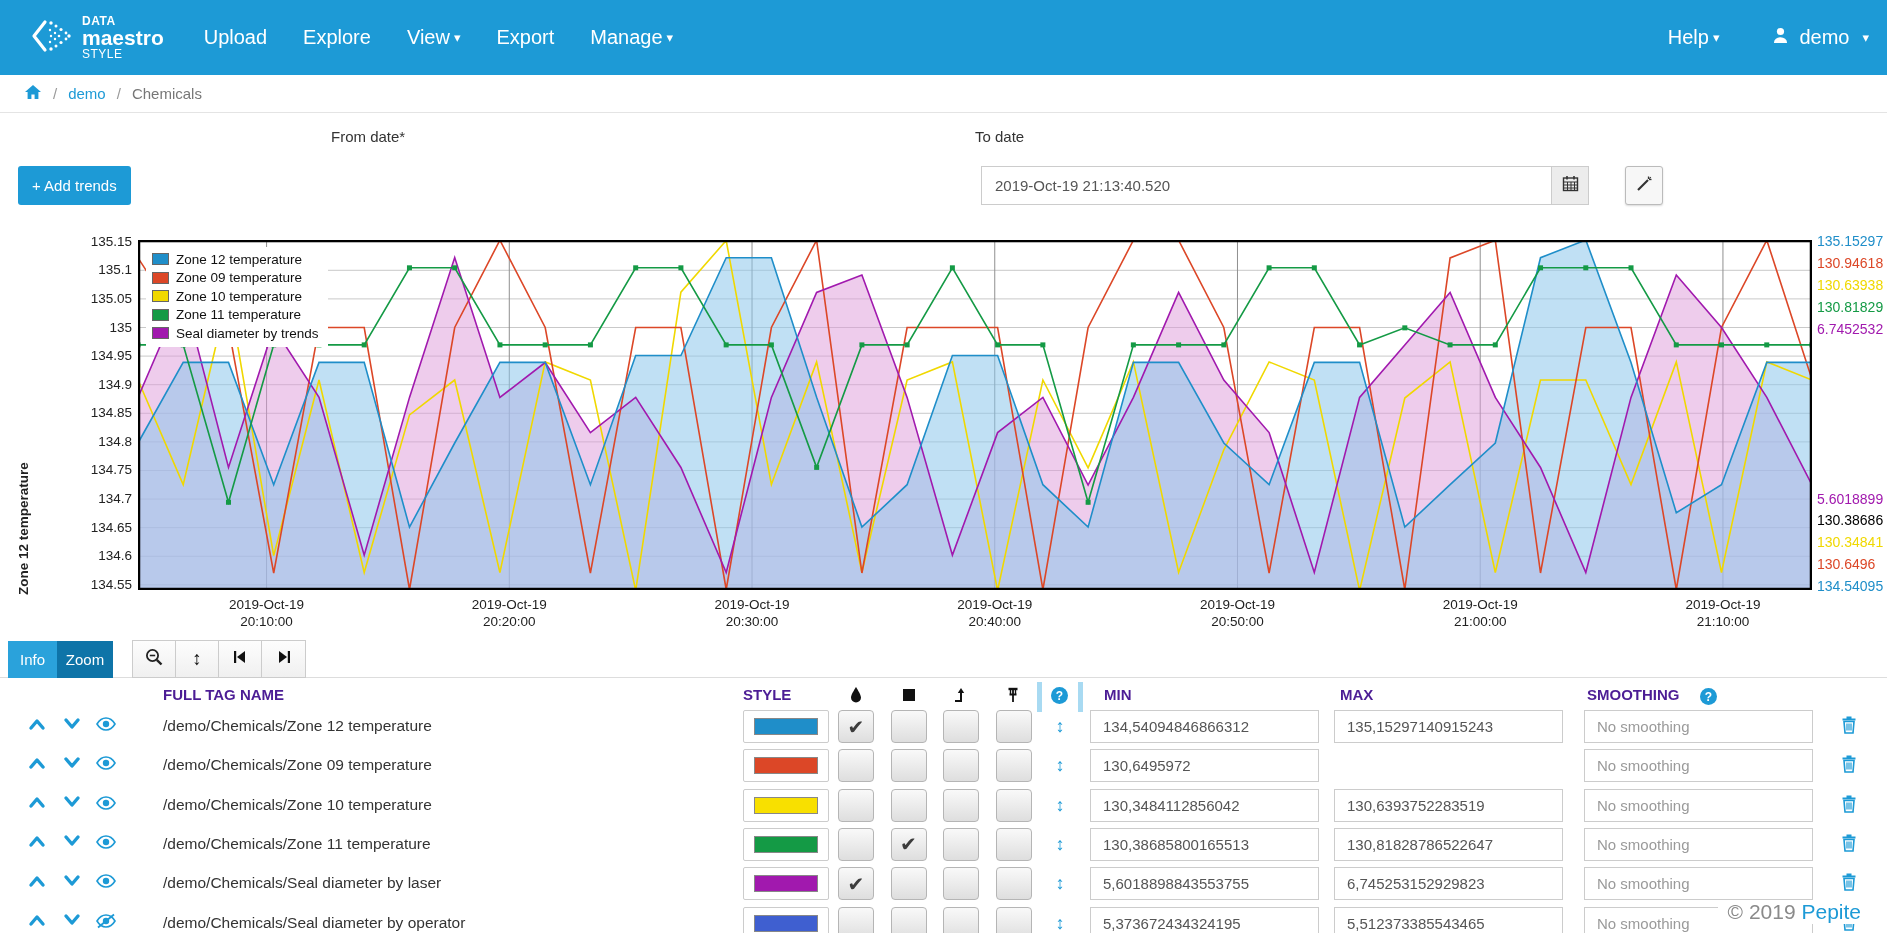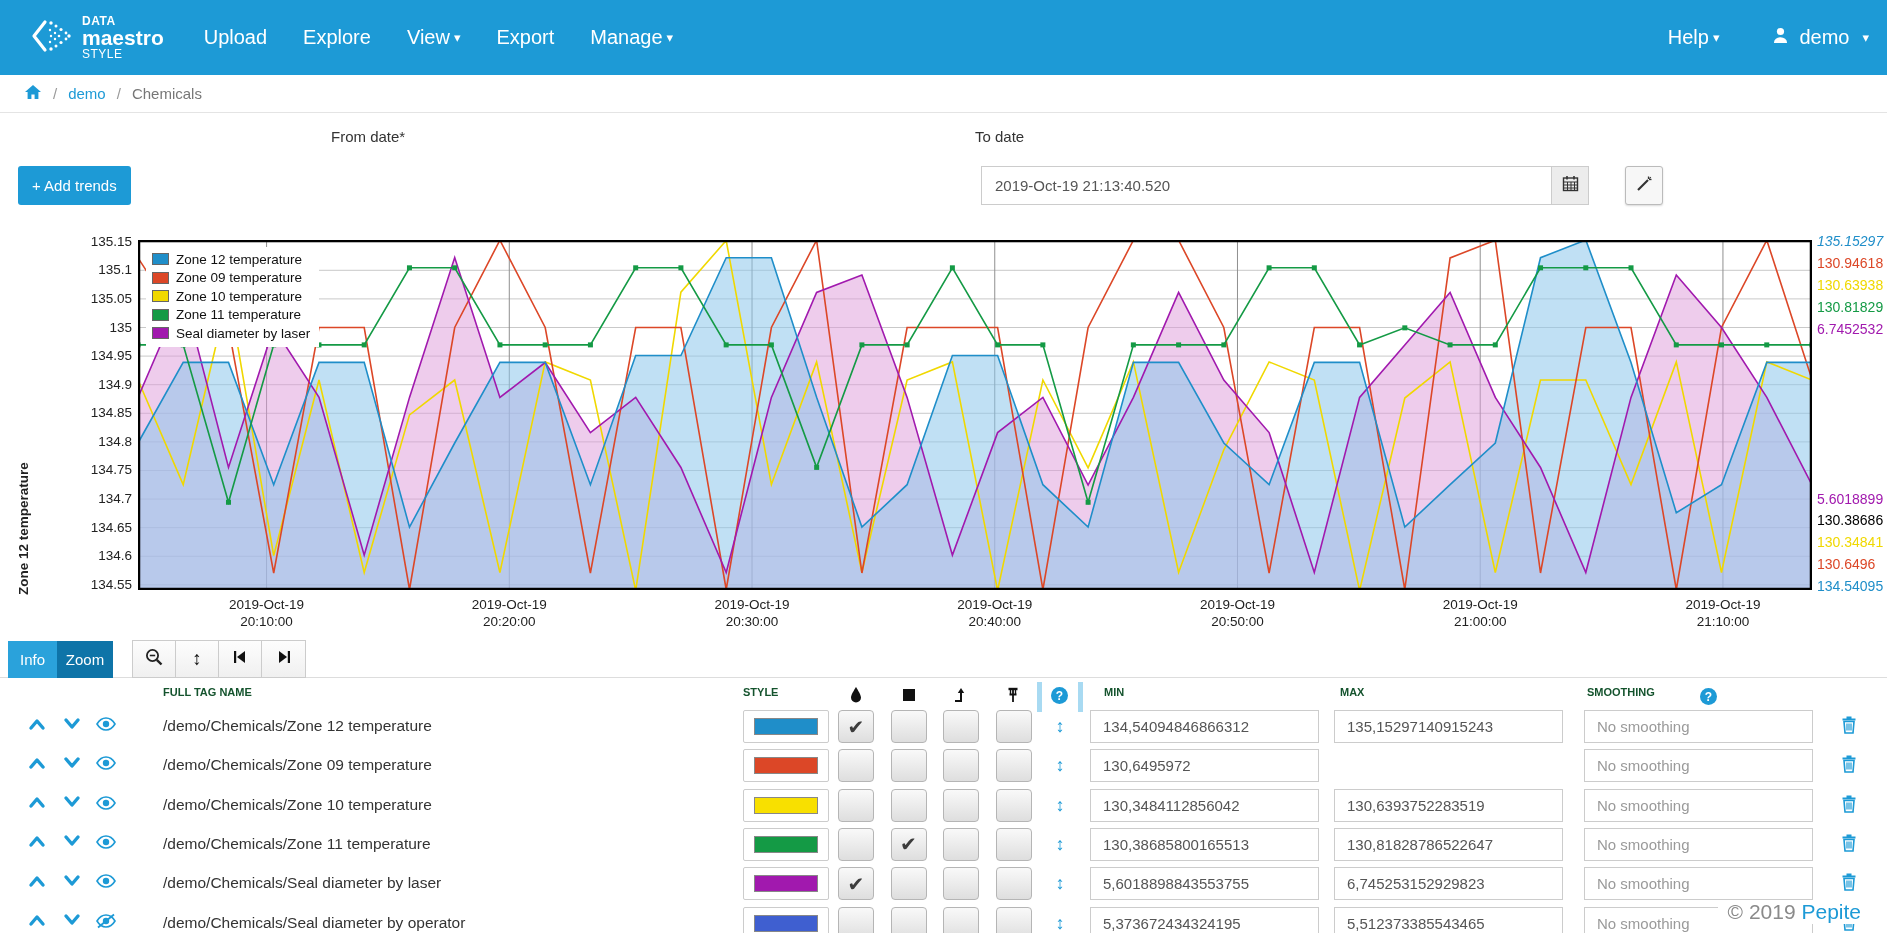--- a/index.html
+++ b/index.html
@@ -50,21 +50,21 @@
   #tabbar-line { position:absolute; left:0; top:677px; width:1887px; border-top:1px solid #ddd; }
   .tab { position:absolute; top:641px; height:37px; color:#fff; font-size:15px; display:flex; align-items:center; justify-content:center; cursor:pointer; }
   #tab-info { left:8px; width:49px; background:#2aa2db; }
   #tab-zoom { left:57px; width:56px; background:#0e74a8; }
   #chart-toolbar { position:absolute; left:132px; top:640px; display:flex; border:1px solid #ccc; background:#fbfbfb; }
   .tool-btn { width:43px; height:36px; border-right:1px solid #ccc; display:flex; align-items:center; justify-content:center; cursor:pointer; background:linear-gradient(#fdfdfd,#f0f0f0); }
   .tool-btn:last-child { border-right:none; }
   .updown-glyph { font-size:19px; font-weight:bold; color:#111; }
 
   
-  .th { position:absolute; font-size:11px; font-weight:bold; color:#14532d; top:686px; }
+  .th { position:absolute; font-size:15px; font-weight:bold; color:#4c1d95; top:686px; }
   .hicon { position:absolute; top:686px; width:18px; height:18px; display:flex; justify-content:center; }
   .hbar { position:absolute; top:682px; width:5px; height:30px; background:#a8daf2; }
   .help-circle { border-radius:50%; background:#1d9ad6; color:#fff; width:17px; height:17px; font-size:12px; font-weight:bold; display:flex; align-items:center; justify-content:center; }
   .trow { position:absolute; left:0; width:1887px; height:36px; }
   .rowbtn { position:absolute; top:8px; width:20px; height:18px; cursor:pointer; background:none; border:none; padding:0; }
   .tagname { position:absolute; left:163px; font-size:15.5px; color:#333; line-height:36px; }
   .style-btn { position:absolute; left:743px; top:2px; width:86px; height:33px; background:#fff; border:1px solid #ccc; border-radius:2px; display:flex; align-items:center; justify-content:center; cursor:pointer; }
   .style-bar { width:64px; height:17px; border:1px solid #888; }
   .chk { position:absolute; top:2px; width:36px; height:33px; border:1px solid #b5b5b5; border-radius:4px; background:linear-gradient(#f9f9f9,#dedede); display:flex; align-items:center; justify-content:center; cursor:pointer; font-size:20px; color:#3c3c3c; }
   .row-updown { position:absolute; left:1048px; top:0; width:24px; line-height:36px; text-align:center; color:#1d9ad6; font-size:18px; font-weight:bold; cursor:pointer; }
@@ -281,21 +281,21 @@
       <div class="legend-item">
         <span class="legend-swatch" style="background: rgb(240, 216, 0);"></span>
         <span class="legend-label">Zone 10 temperature</span>
       </div>
       <div class="legend-item">
         <span class="legend-swatch" style="background: rgb(20, 154, 69);"></span>
         <span class="legend-label">Zone 11 temperature</span>
       </div>
       <div class="legend-item">
         <span class="legend-swatch" style="background: rgb(161, 25, 174);"></span>
-        <span class="legend-label">Seal diameter by laser</span>
+        <span class="legend-label">Seal diameter by trends</span>
       </div>
     </div>
   <div id="x-ticks">
       <div class="xtick" style="left: 201.563px; top: 597px;">
         <div>2019-Oct-19</div>
         <div>20:10:00</div>
       </div>
       <div class="xtick" style="left: 444.293px; top: 597px;">
         <div>2019-Oct-19</div>
         <div>20:20:00</div>
@@ -315,21 +315,21 @@
       <div class="xtick" style="left: 1415.21px; top: 597px;">
         <div>2019-Oct-19</div>
         <div>21:00:00</div>
       </div>
       <div class="xtick" style="left: 1657.94px; top: 597px;">
         <div>2019-Oct-19</div>
         <div>21:10:00</div>
       </div>
     </div>
   <div id="right-labels">
-      <div class="rlabel" style="top: 233px; color: rgb(31, 142, 201); font-style: italic;">135.15297</div>
+      <div class="rlabel" style="top: 233px; color: rgb(31, 142, 201);">135.15297</div>
       <div class="rlabel" style="top: 255px; color: rgb(220, 71, 39);">130.94618</div>
       <div class="rlabel" style="top: 277px; color: rgb(240, 216, 0);">130.63938</div>
       <div class="rlabel" style="top: 299px; color: rgb(20, 154, 69);">130.81829</div>
       <div class="rlabel" style="top: 321px; color: rgb(161, 25, 174);">6.7452532</div>
       <div class="rlabel" style="top: 491px; color: rgb(161, 25, 174);">5.6018899</div>
       <div class="rlabel" style="top: 512px; color: #000000;">130.38686</div>
       <div class="rlabel" style="top: 534px; color: rgb(240, 216, 0);">130.34841</div>
       <div class="rlabel" style="top: 556px; color: rgb(220, 71, 39);">130.6496</div>
       <div class="rlabel" style="top: 578px; color: rgb(31, 142, 201);">134.54095</div>
     </div>

